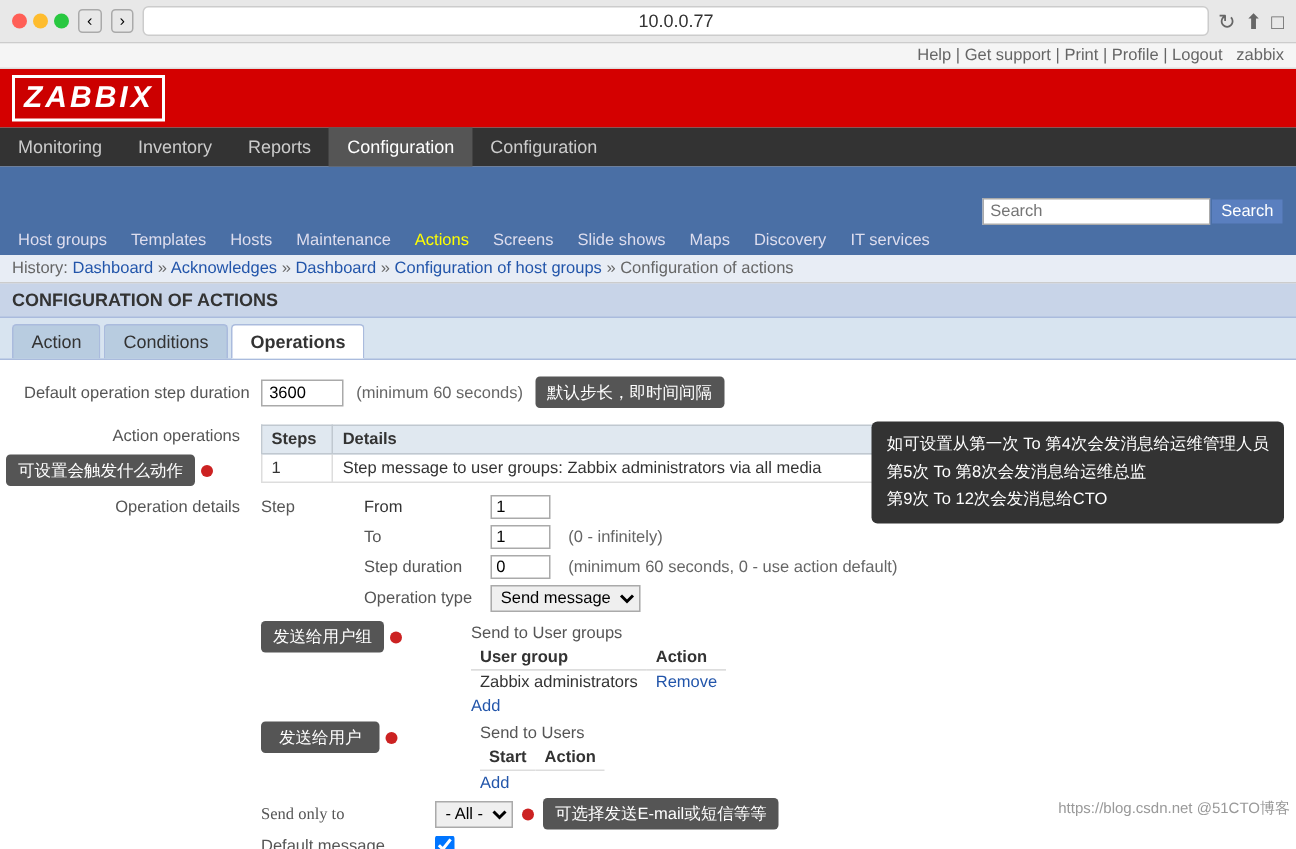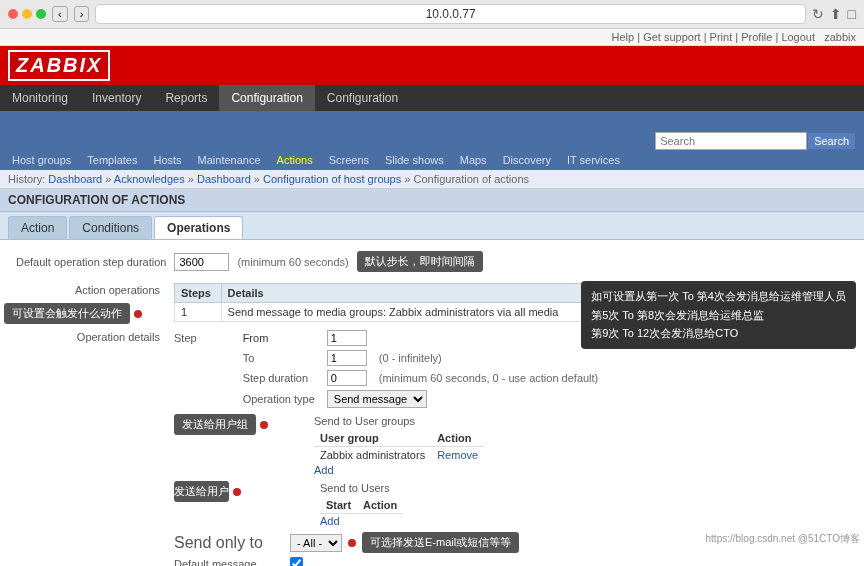--- a/index.html
+++ b/index.html
@@ -296,21 +296,21 @@
             <th>Steps</th>
             <th>Details</th>
             <th>Start in</th>
             <th>Duration (sec)</th>
             <th>Action</th>
           </tr>
         </thead>
         <tbody>
           <tr>
             <td>1</td>
-            <td>Send message to media groups: Zabbix administrators via all media</td>
+            <td>Step message to user groups: Zabbix administrators via all media</td>
             <td>Immediately</td>
             <td>Default</td>
             <td>
               <a href="#" class="link-btn">Edit</a>
               &nbsp;
               <a href="#" class="link-btn">Remove</a>
             </td>
           </tr>
         </tbody>
       </table>
@@ -388,40 +388,40 @@
                 </td>
               </tr>
             </tbody>
           </table>
           <a href="#" class="link-btn">Add</a>
         </div>
       </div>
 
       <div style="display:flex; align-items:flex-start; gap:6px; margin-top:4px;">
         <div style="display:flex; align-items:center; gap:4px; width:140px; flex-shrink:0;">
-          <span style="background:#555; color:white; padding:3px 0; border-radius:3px; font-size:11px;">发送给用户</span>
+          <span style="background:#555; color:white; padding:3px 12px; border-radius:3px; font-size:11px;">发送给用户</span>
           <span class="red-dot"></span>
         </div>
         <div>
           <span style="font-size:11px; color:#555; ">Send to Users</span>
           <table class="inner-table" style="margin-top:2px;">
             <thead>
               <tr>
                 <th>Start</th>
                 <th>Action</th>
               </tr>
             </thead>
             <tbody></tbody>
           </table>
           <a href="#" class="link-btn">Add</a>
         </div>
       </div>
 
       <div style="display:flex; align-items:center; gap:6px; margin-top:4px;">
-        <span style="font-size:16px; color:#555; width:110px;">Send only to</span>
+        <span style="font-size:11px; color:#555; width:110px;font-family:Liberation Serif, serif;">Send only to</span>
         <select>
           <option>- All -</option>
         </select>
         <span class="red-dot"></span>
         <span style="background:#555; color:white; padding:3px 8px; border-radius:3px; font-size:11px;">可选择发送E-mail或短信等等</span>
       </div>
 
       <div style="display:flex; align-items:center; gap:6px; margin-top:4px;">
         <span style="font-size:11px; color:#555; width:110px;">Default message</span>
         <input type="checkbox" checked="" style="">

